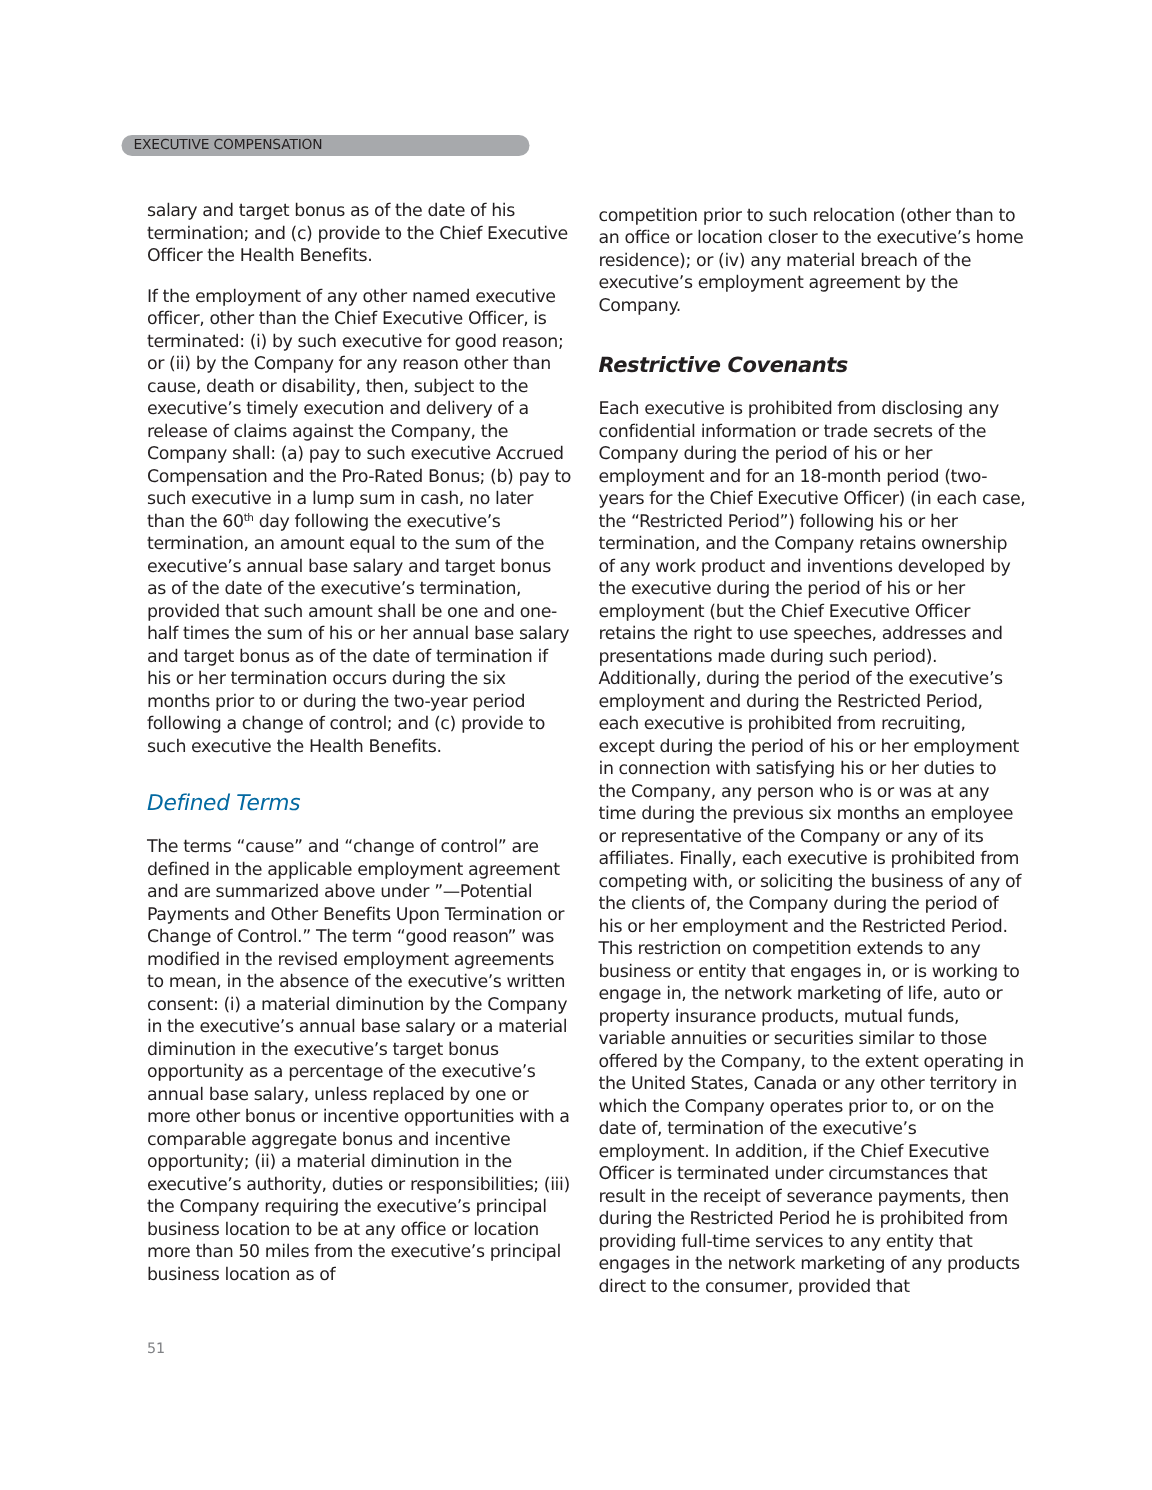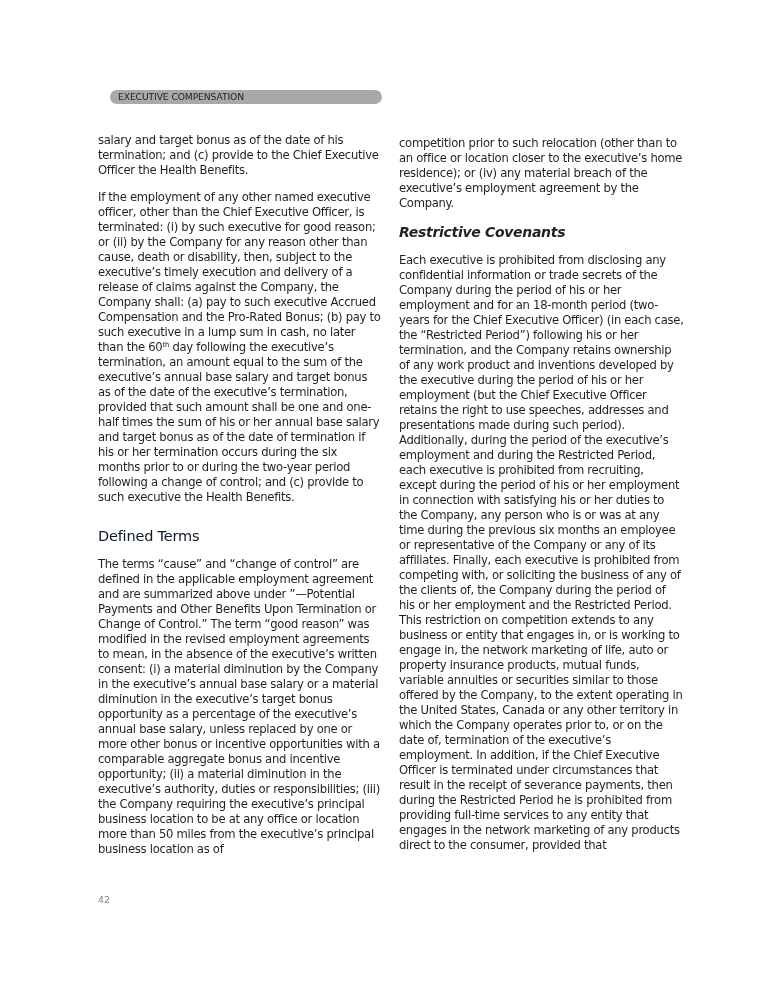--- a/index.html
+++ b/index.html
@@ -1,30 +1,30 @@
 <!DOCTYPE html>
 <html><head>
 <meta charset="utf-8">
 <style>
   html, body { margin: 0; padding: 0; background: #ffffff; }
   body { width: 768px; height: 993px; position: relative; overflow: hidden;
          font-family: "DejaVu Sans", sans-serif; color: #231f20; }
-  .header-bar { position: absolute; left: 110px; top: 90px; width: 272px; height: 14px;
+  .header-bar { position: absolute; left: 81px; top: 90px; width: 272px; height: 14px;
                 background: #a7a9ac; border-radius: 7px; }
   .header-bar span { position: absolute; left: 8px; top: 1px; font-size: 9.2px;
                      letter-spacing: -0.1px; color: #231f20; line-height: 12px; }
   .col { position: absolute; top: 121px; width: 283px; font-size: 11.6px;
          line-height: 15px; letter-spacing: -0.28px; }
   .col-left { left: 98px; }
   .col-right { left: 399px; top: 124px; width: 285px; }
   .col p { margin: 12px 0 6px 0; }
-  .h-light { font-weight: normal; font-size: 14.5px; color: #0f172a;
+  .h-light { font-style: italic; font-weight: normal; font-size: 14.5px; color: #0369a1;
              margin: 22px 0 0 0; line-height: 18px; letter-spacing: -0.2px; }
   .h-bold { font-style: italic; font-weight: bold; font-size: 14px; color: #231f20;
-            margin: 12px 0 8px 0; line-height: 18px; letter-spacing: -0.3px; }
+            margin: 24px 0 8px 0; line-height: 18px; letter-spacing: -0.3px; }
   sup { font-size: 7px; line-height: 0; vertical-align: 4px; }
   .page-num { position: absolute; left: 98px; top: 894px; font-size: 9.5px; color: #808285; }
 </style>
 </head>
 <body>
 
 <div class="header-bar">
   <span>EXECUTIVE COMPENSATION</span>
 </div>
 
@@ -34,13 +34,13 @@
   <div class="h-light">Defined Terms</div>
   <p>The terms “cause” and “change of control” are defined in the applicable employment agreement and are summarized above under ”—Potential Payments and Other Benefits Upon Termination or Change of Control.” The term “good reason” was modified in the revised employment agreements to mean, in the absence of the executive’s written consent: (i) a material diminution by the Company in the executive’s annual base salary or a material diminution in the executive’s target bonus opportunity as a percentage of the executive’s annual base salary, unless replaced by one or more other bonus or incentive opportunities with a comparable aggregate bonus and incentive opportunity; (ii) a material diminution in the executive’s authority, duties or responsibilities; (iii) the Company requiring the executive’s principal business location to be at any office or location more than 50 miles from the executive’s principal business location as of</p>
 </div>
 
 <div class="col col-right">
   <p>competition prior to such relocation (other than to an office or location closer to the executive’s home residence); or (iv) any material breach of the executive’s employment agreement by the Company.</p>
   <div class="h-bold">Restrictive Covenants</div>
   <p>Each executive is prohibited from disclosing any confidential information or trade secrets of the Company during the period of his or her employment and for an 18-month period (two-years for the Chief Executive Officer) (in each case, the “Restricted Period”) following his or her termination, and the Company retains ownership of any work product and inventions developed by the executive during the period of his or her employment (but the Chief Executive Officer retains the right to use speeches, addresses and presentations made during such period). Additionally, during the period of the executive’s employment and during the Restricted Period, each executive is prohibited from recruiting, except during the period of his or her employment in connection with satisfying his or her duties to the Company, any person who is or was at any time during the previous six months an employee or representative of the Company or any of its affiliates. Finally, each executive is prohibited from competing with, or soliciting the business of any of the clients of, the Company during the period of his or her employment and the Restricted Period. This restriction on competition extends to any business or entity that engages in, or is working to engage in, the network marketing of life, auto or property insurance products, mutual funds, variable annuities or securities similar to those offered by the Company, to the extent operating in the United States, Canada or any other territory in which the Company operates prior to, or on the date of, termination of the executive’s employment. In addition, if the Chief Executive Officer is terminated under circumstances that result in the receipt of severance payments, then during the Restricted Period he is prohibited from providing full-time services to any entity that engages in the network marketing of any products direct to the consumer, provided that</p>
 </div>
 
-<div class="page-num">42</div>
+<div class="page-num">51</div>
 
 </body></html>

